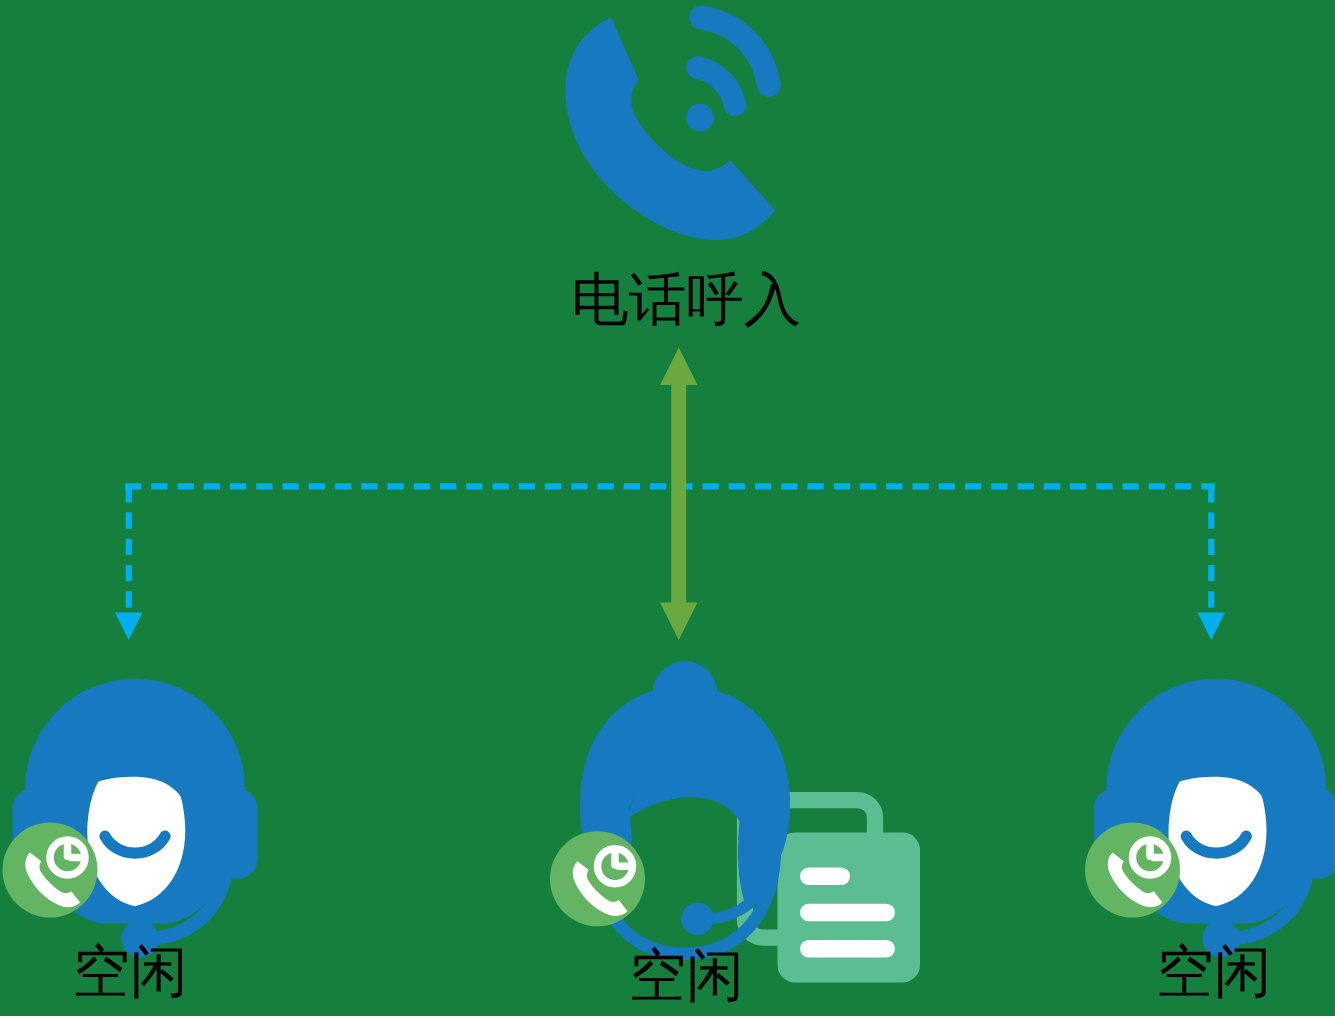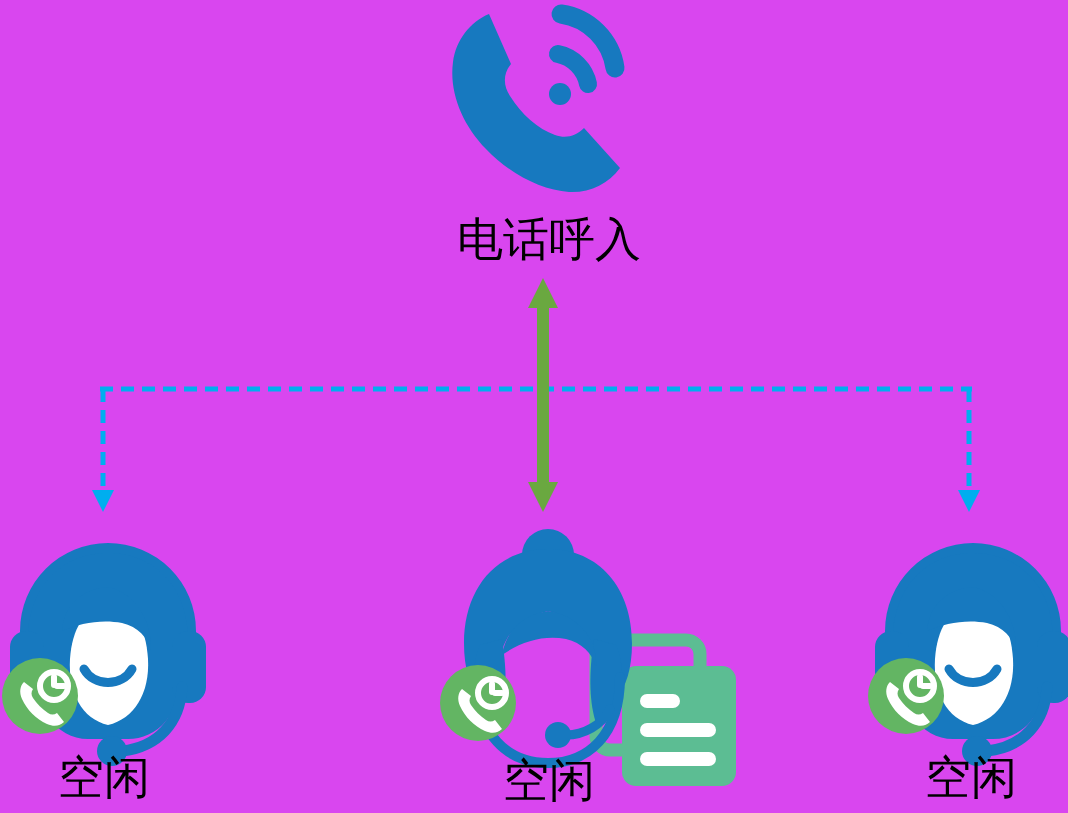--- a/index.html
+++ b/index.html
@@ -8,21 +8,21 @@
     padding: 0;
     background: #ffffff;
   }
   body {
     font-family: "Liberation Sans", "DejaVu Sans", sans-serif;
   }
   #canvas {
     position: relative;
     width: 1068px;
     height: 813px;
-    background: #d946ef;
+    background: #15803d;
     overflow: hidden;
   }
   #diagram-svg {
     position: absolute;
     left: 0;
     top: 0;
     width: 1068px;
     height: 813px;
   }
   .label-text {

